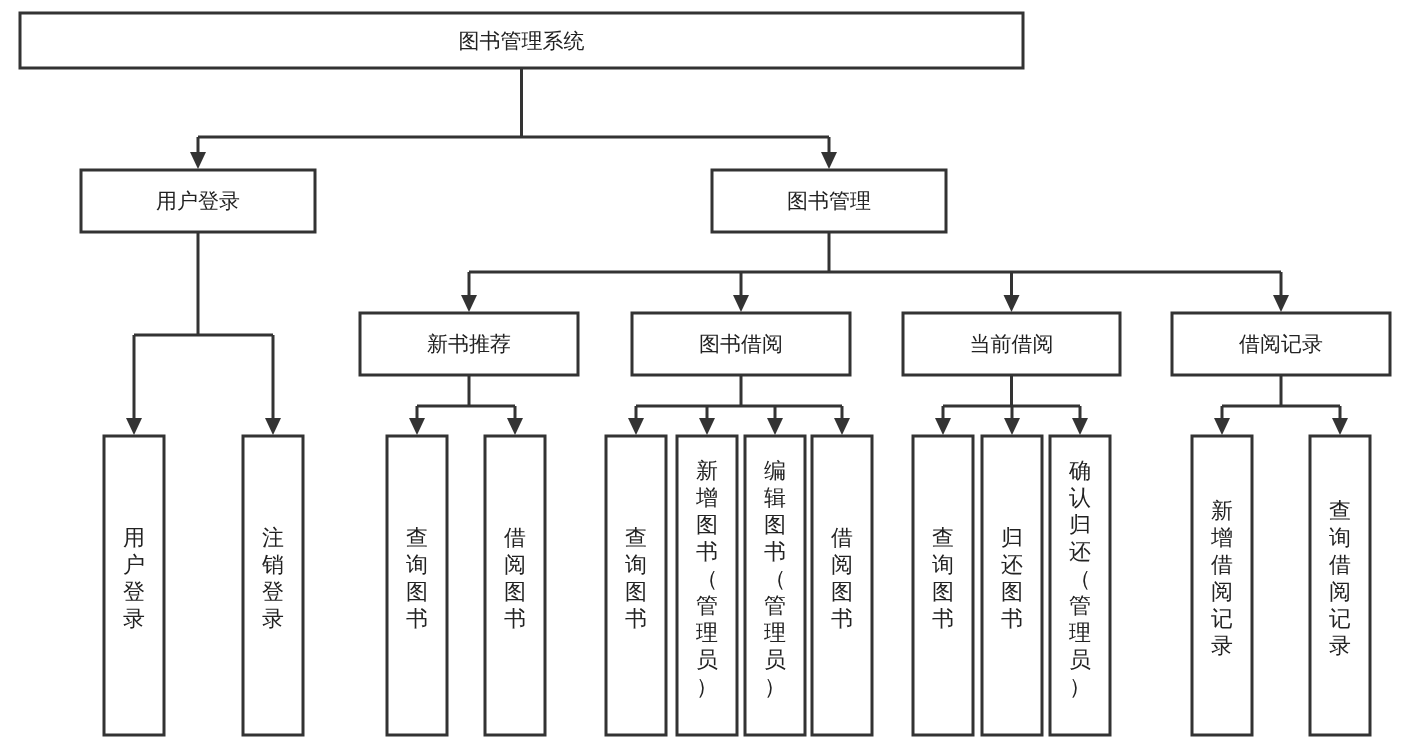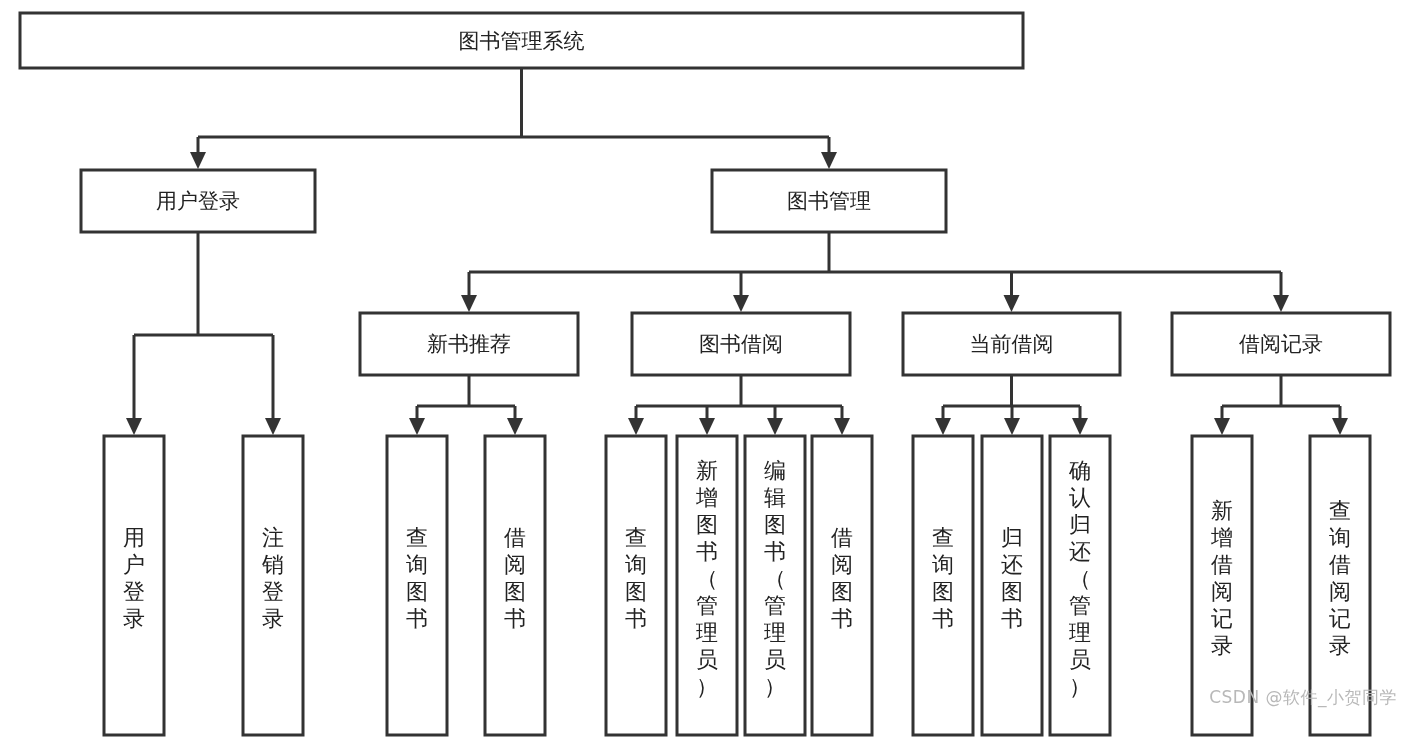--- a/index.html
+++ b/index.html
@@ -216,14 +216,13 @@
         <g>
           <rect x="1192" y="436" width="60" height="299" class="node-rect"></rect>
           <text x="1222" class="node-label-vertical" font-size="22"><tspan x="1222" y="518">新</tspan><tspan x="1222" y="545">增</tspan><tspan x="1222" y="572">借</tspan><tspan x="1222" y="599">阅</tspan><tspan x="1222" y="626">记</tspan><tspan x="1222" y="653">录</tspan></text>
         </g>
         <g>
           <rect x="1310" y="436" width="60" height="299" class="node-rect"></rect>
           <text x="1340" class="node-label-vertical" font-size="22"><tspan x="1340" y="518">查</tspan><tspan x="1340" y="545">询</tspan><tspan x="1340" y="572">借</tspan><tspan x="1340" y="599">阅</tspan><tspan x="1340" y="626">记</tspan><tspan x="1340" y="653">录</tspan></text>
         </g>
       </g>
   </svg>
-  <div class="watermark">CSDN @软件_小贺同学</div>
 </div>
 
 </body></html>

